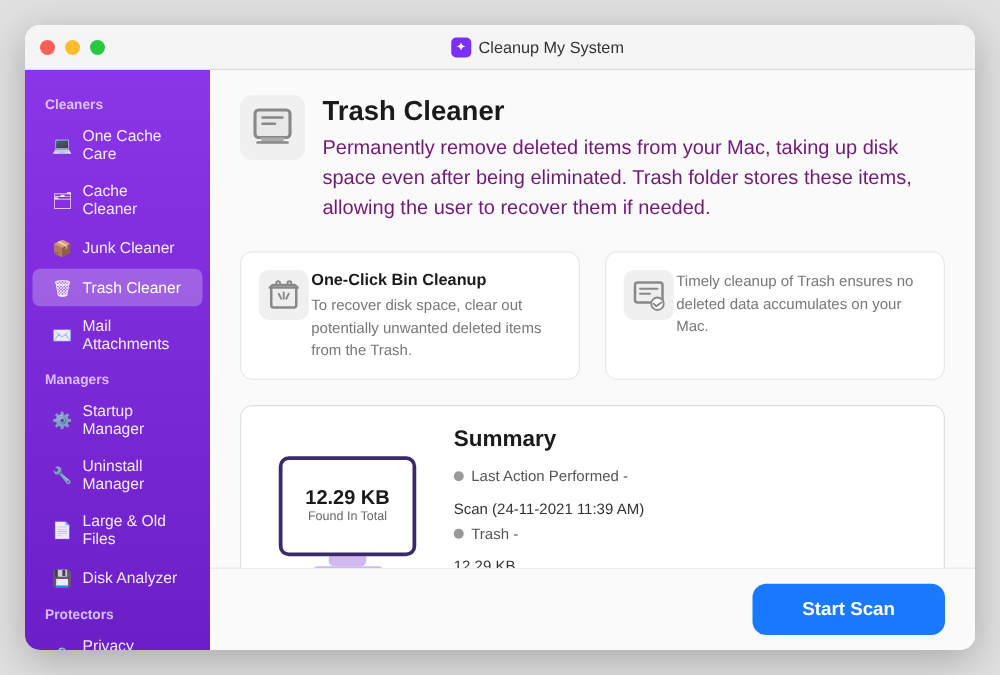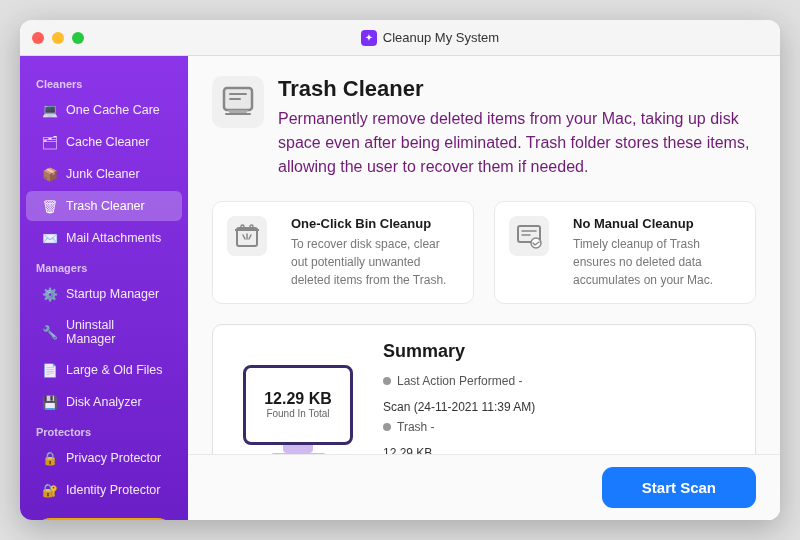--- a/index.html
+++ b/index.html
@@ -57,21 +57,21 @@
       color: white;
       font-size: 10px;
     }
     .content {
       display: flex;
       flex: 1;
       overflow: hidden;
     }
     
     .sidebar {
-      width: 168px;
+      width: 148px;
       background: linear-gradient(180deg, #8b35e8 0%, #6b1fc7 100%);
       display: flex;
       flex-direction: column;
       padding: 14px 0;
       flex-shrink: 0;
     }
     .sidebar-section-label {
       font-size: 11px;
       font-weight: 600;
       color: rgba(255,255,255,0.7);
@@ -156,21 +156,21 @@
     }
     .features-row {
       display: flex;
       gap: 20px;
       margin-bottom: 20px;
     }
     .feature-card {
       flex: 1;
       display: flex;
       align-items: flex-start;
-      gap: 24px;
+      gap: 2px;
       padding: 14px;
       background: #fff;
       border: 1px solid #e8e8e8;
       border-radius: 10px;
     }
     .feature-icon {
       width: 40px; height: 40px;
       background: #f0f0f0;
       border-radius: 8px;
       display: flex; align-items: center; justify-content: center;
@@ -402,21 +402,20 @@
           <div class="feature-card">
             <div class="feature-icon">
               <svg width="26" height="26" viewBox="0 0 26 26" fill="none">
                 <rect x="2" y="3" width="22" height="16" rx="2" stroke="#888" stroke-width="2" fill="#eee"></rect>
                 <path d="M6 8h14M6 12h8" stroke="#888" stroke-width="1.5" stroke-linecap="round"></path>
                 <circle cx="20" cy="20" r="5" fill="#fff" stroke="#888" stroke-width="1.5"></circle>
                 <path d="M17 20l2 2 4-3" stroke="#888" stroke-width="1.5" stroke-linecap="round" stroke-linejoin="round"></path>
               </svg>
             </div>
             <div class="feature-text">
-              <h3>No Manual Cleanup</h3>
               <p>Timely cleanup of Trash ensures no deleted data accumulates on your Mac.</p>
             </div>
           </div>
         </div>
 
         <div class="summary-card">
           <div class="monitor-visual">
             <div class="monitor-screen">
               <div class="monitor-size-text">12.29 KB</div>
               <div class="monitor-sub-text">Found In Total</div>

